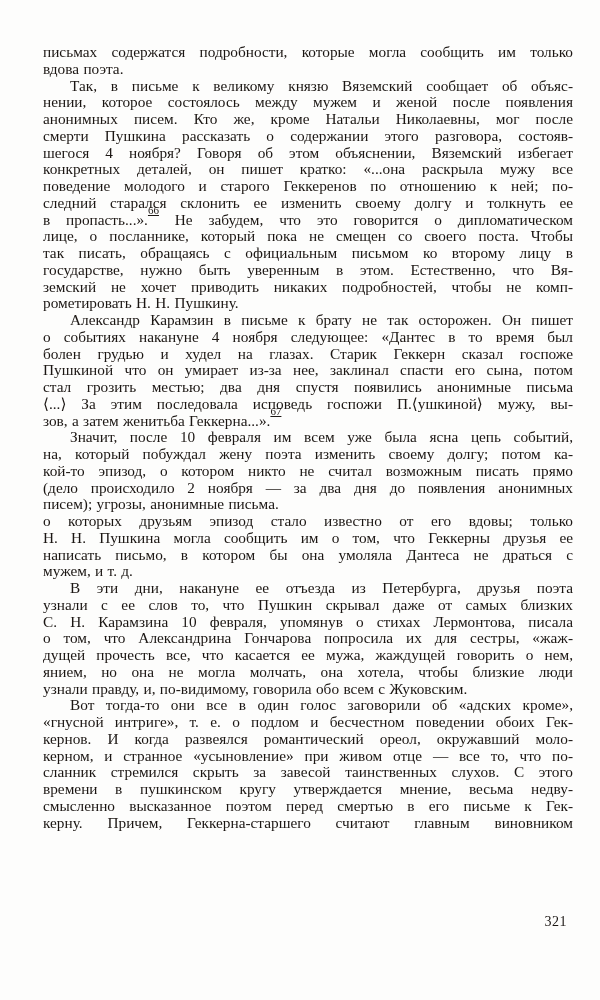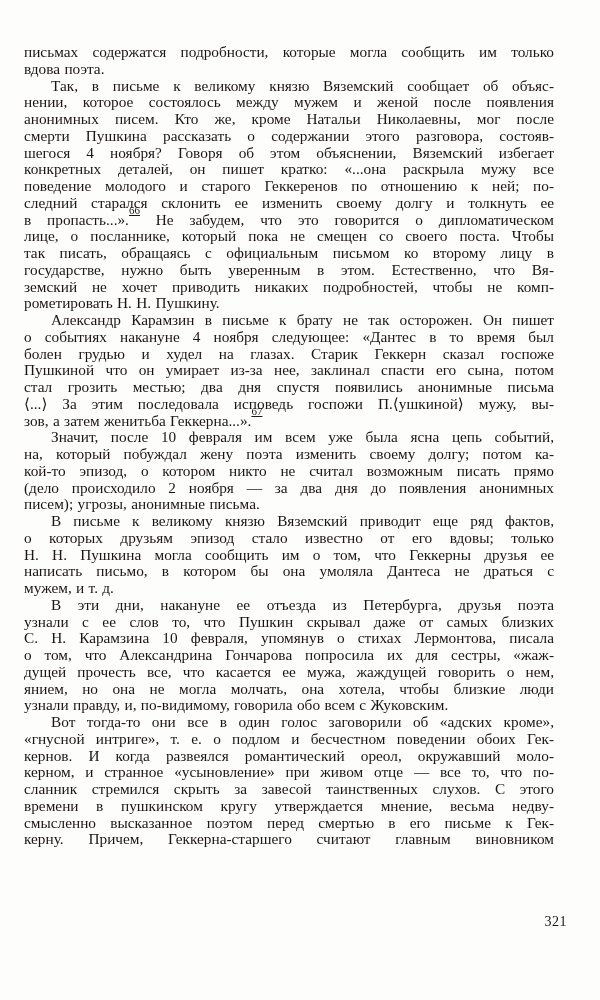--- a/index.html
+++ b/index.html
@@ -16,21 +16,21 @@
     overflow: hidden;
   }
   .book-page {
     position: relative;
     width: 600px;
     height: 1000px;
     background: var(--paper);
   }
   .text-block {
     position: absolute;
-    left: 24px;
+    left: 43px;
     top: 44px;
     width: 530px;
   }
   .para { margin: 0; }
   .line {
     font-size: 15.3px;
     line-height: 16.75px;
     text-align: justify;
     text-align-last: justify;
     word-spacing: 0.5px;
@@ -94,21 +94,20 @@
         <div class="line last">зов, а затем женитьба Геккерна...».<sup class="fnref">67</sup></div>
       </div>
       <div class="para">
         <div class="line first-indent">Значит, после 10 февраля им всем уже была ясна цепь событий,</div>
         <div class="line">на, который побуждал жену поэта изменить своему долгу; потом ка-</div>
         <div class="line">кой-то эпизод, о котором никто не считал возможным писать прямо</div>
         <div class="line">(дело происходило 2 ноября — за два дня до появления анонимных</div>
         <div class="line last">писем); угрозы, анонимные письма.</div>
       </div>
       <div class="para">
-        <div class="line first-indent">В письме к великому князю Вяземский приводит еще ряд фактов,</div>
         <div class="line">о которых друзьям эпизод стало известно от его вдовы; только</div>
         <div class="line">Н. Н. Пушкина могла сообщить им о том, что Геккерны друзья ее</div>
         <div class="line">написать письмо, в котором бы она умоляла Дантеса не драться с</div>
         <div class="line last">мужем, и т. д.</div>
       </div>
       <div class="para">
         <div class="line first-indent">В эти дни, накануне ее отъезда из Петербурга, друзья поэта</div>
         <div class="line">узнали с ее слов то, что Пушкин скрывал даже от самых близких</div>
         <div class="line">С. Н. Карамзина 10 февраля, упомянув о стихах Лермонтова, писала</div>
         <div class="line">о том, что Александрина Гончарова попросила их для сестры, «жаж-</div>

